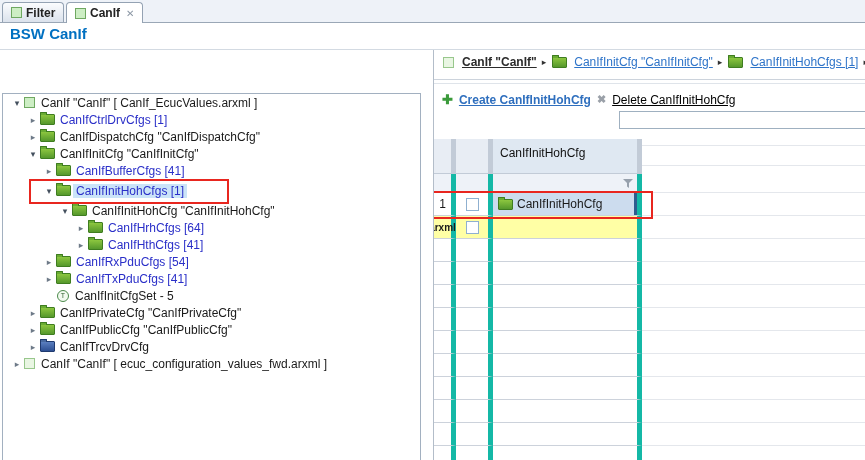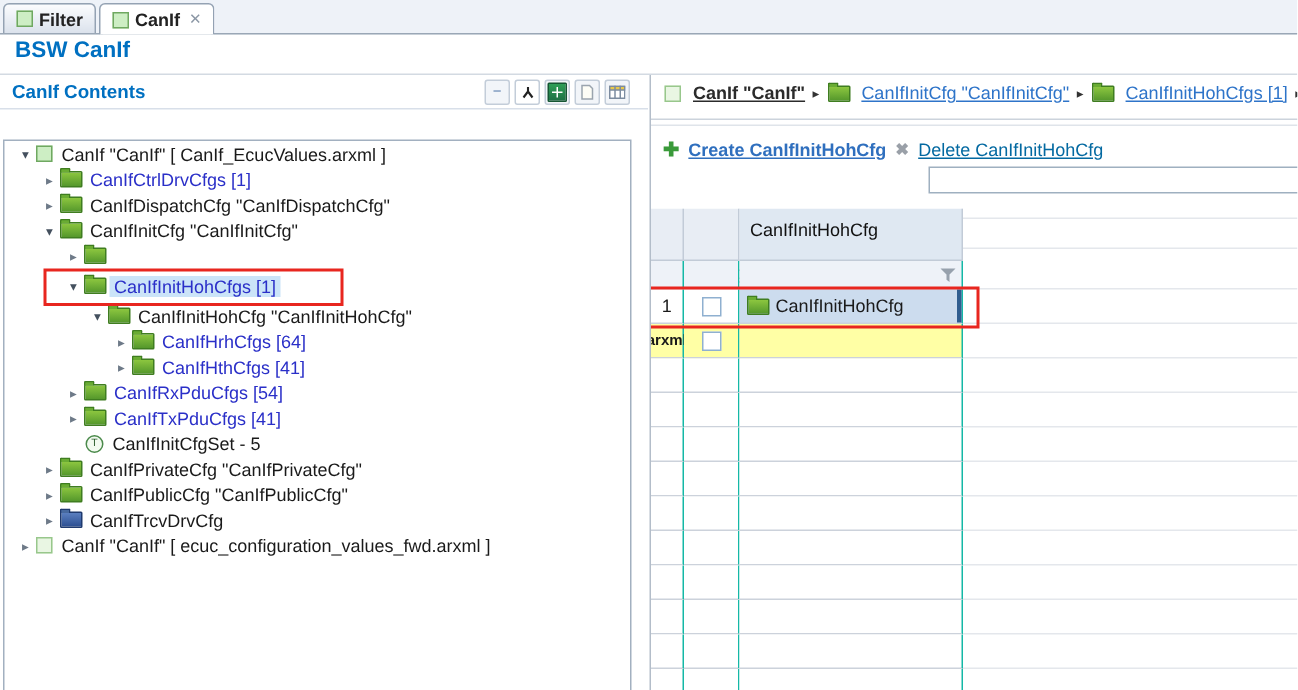--- a/index.html
+++ b/index.html
@@ -46,36 +46,36 @@
   .breadcrumb{position:absolute;left:8px;top:5px;display:flex;align-items:center;gap:5px;white-space:nowrap;}
   .bc-link{text-decoration:underline;color:#2e74c9;}
   .bc-link.first{color:#2b2b2b;font-weight:bold;}
   .bc-sep{color:#333;font-size:9px;}
   .sash{position:absolute;left:0;top:29px;width:432px;height:0;border-top:1px solid #ccd3dc;}
   .sash2{position:absolute;left:0;top:33px;width:432px;height:0;border-top:1px solid #dfe4ea;}
   .actions{position:absolute;left:8px;top:42px;display:flex;align-items:center;gap:6px;white-space:nowrap;}
   .plus-icon{color:#3a9a3a;font-weight:bold;font-size:13px;}
   .x-icon{color:#9aa0a8;font-weight:bold;font-size:11px;}
   .create-link{color:#2f6fbe;font-weight:bold;text-decoration:underline;}
-  .delete-link{color:#0369a1;text-decoration:underline;}
+  .delete-link{color:#000000;text-decoration:underline;}
   .statusrow{position:absolute;left:8px;top:62px;height:20px;display:flex;align-items:center;gap:5px;}
   .vsep{width:1px;height:13px;background:#c3cad2;margin:0 2px;}
   .xl-icon{width:11px;height:11px;background:linear-gradient(#2f9e57,#1e7145);border:1px solid #165634;border-radius:1px;position:relative;}
   .xl-icon::after{content:"";position:absolute;left:2px;top:2px;right:2px;bottom:2px;background:
     linear-gradient(#fff,#fff) 0 3px/7px 1px no-repeat, linear-gradient(#fff,#fff) 3px 0/1px 7px no-repeat;}
   .refresh-icon{font-size:13px;font-weight:bold;color:#222;line-height:12px;}
   .pin-icon{width:8px;height:8px;background:#4a7dbf;border-radius:50% 50% 50% 0;transform:rotate(-45deg);opacity:.85;}
   .prohibit-icon{color:#cc2222;font-size:14px;line-height:12px;}
   .filter-label{color:#222;}
   .rfilter-input{position:absolute;left:177px;top:1px;width:240px;height:14px;border:1px solid #9fb0c0;font-family:"Liberation Sans",sans-serif;font-size:11px;padding:1px 3px;}
   .statusrow-wrap{position:absolute;left:8px;top:60px;width:424px;height:20px;}
 
   
   .table-area{position:absolute;left:0;top:89px;width:432px;height:322px;overflow:hidden;}
-  .cell{position:absolute;box-sizing:border-box;border-right:1px solid #14b8a6;border-bottom:1px solid #ccd2db;background:#fff;display:flex;align-items:center;}
+  .cell{position:absolute;box-sizing:border-box;border-right:5px solid #14b8a6;border-bottom:1px solid #ccd2db;background:#fff;display:flex;align-items:center;}
   .cell.hdr{background:#e8edf4;border-color:#c2cbd7;}
   .cell.hdr-name{background:#dfe8f2;align-items:flex-start;padding:7px 6px 0 7px;color:#111;}
   .cell.filt{background:#eef2f8;justify-content:flex-end;padding-right:3px;}
   .cell.num{justify-content:center;}
   .cell.bulk{background:#ffffa5;font-weight:bold;font-size:10px;}
   .cell.selname{background:#ccdcee;}
   .cellbar{position:absolute;right:0;top:0;bottom:0;width:3px;background:#2f5d8f;}
   .cb{width:11px;height:11px;border:1px solid #8fb0d0;background:#fff;margin:0 auto;}
   .ext-line{position:absolute;left:208px;right:0;height:1px;background:#e4e7ec;}
   .rowname{display:flex;align-items:center;padding-left:4px;gap:2px;}
@@ -95,46 +95,20 @@
       <span>CanIf</span>
       <span class="close">✕</span>
     </div>
   </div>
 
   <div class="bsw-title">BSW CanIf</div>
 
   <div class="content">
 
     <div class="left-panel">
-      <div class="lp-header">
-        <span class="lp-title">CanIf Contents</span>
-        <span class="lp-icons">
-          <span class="tbico" style="color:#5b7fae;font-size:10px;">−</span>
-          <span class="tbico" style="background:#fff;">
-            <svg width="10" height="10" viewBox="0 0 10 10">
-                <path d="M5 1v3M5 4L2 8M5 4l3 4" stroke="#222" stroke-width="1.4" fill="none"></path>
-              </svg>
-          </span>
-          <span class="tbico">
-              <span class="xl-icon"></span>
-            </span>
-          <span class="tbico">
-            <svg width="9" height="11" viewBox="0 0 9 11">
-                <path d="M1 1h5l2 2v7H1z" fill="#fdfdf6" stroke="#9aa4ae"></path>
-              </svg>
-          </span>
-          <span class="tbico">
-            <svg width="11" height="9" viewBox="0 0 11 9">
-                <rect x="0.5" y="0.5" width="10" height="8" fill="#fff" stroke="#7c8ca0"></rect>
-                <rect x="0.5" y="0.5" width="10" height="2.5" fill="#e8c84a" stroke="#7c8ca0"></rect>
-                <path d="M4 0v9M7.5 0v9" stroke="#7c8ca0"></path>
-              </svg>
-          </span>
-        </span>
-      </div>
       <div class="tree-box" id="tree">
           <div class="trow" style="padding-left: 8px;">
             <span class="exp open">▾</span>
             <span class="modsq" style="margin: 0px 3px 0px 1px;"></span>
             <span class="tlabel">CanIf "CanIf" [ CanIf_EcucValues.arxml ]</span>
           </div>
           <div class="trow" style="padding-left: 24px;">
             <span class="exp">▸</span>
             <span class="folder"></span>
             <span class="tlabel link">CanIfCtrlDrvCfgs [1]</span>
@@ -145,20 +119,21 @@
             <span class="tlabel">CanIfDispatchCfg "CanIfDispatchCfg"</span>
           </div>
           <div class="trow" style="padding-left: 24px;">
             <span class="exp open">▾</span>
             <span class="folder"></span>
             <span class="tlabel">CanIfInitCfg "CanIfInitCfg"</span>
           </div>
           <div class="trow" style="padding-left: 40px;">
             <span class="exp">▸</span>
             <span class="folder"></span>
+            <span class="tlabel link">CanIfBufferCfgs [41]</span>
           </div>
           <div class="trow" style="padding-left: 40px; margin: 3px 0px;">
             <span class="exp open">▾</span>
             <span class="folder"></span>
             <span class="tlabel link sel">CanIfInitHohCfgs [1]</span>
           </div>
           <div class="trow" style="padding-left: 56px;">
             <span class="exp open">▾</span>
             <span class="folder"></span>
             <span class="tlabel">CanIfInitHohCfg "CanIfInitHohCfg"</span>

